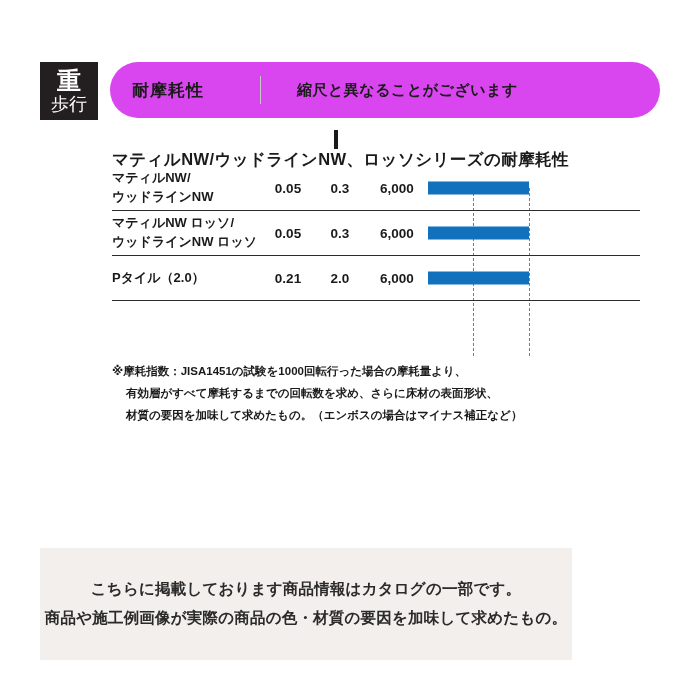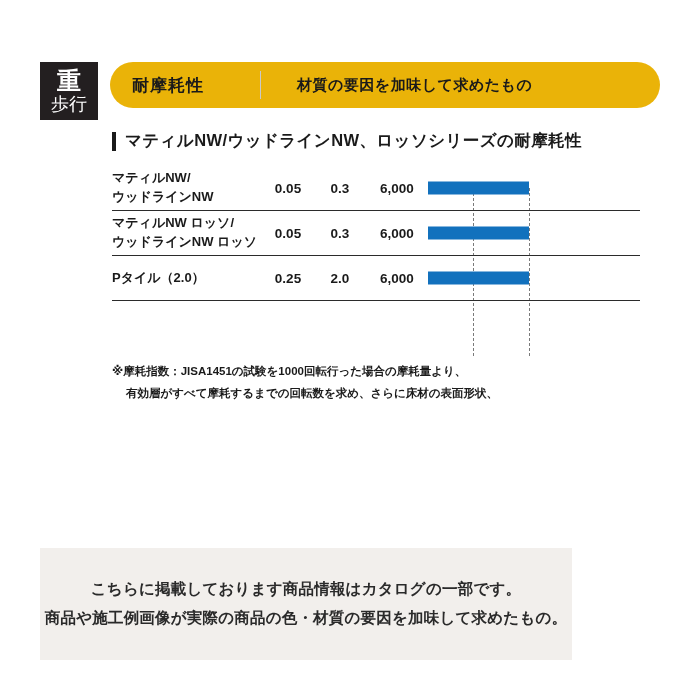--- a/index.html
+++ b/index.html
@@ -47,24 +47,24 @@
     letter-spacing: 0;
     margin-bottom: 2px;
   }
   .badge .b2 {
     font-size: 18px;
     font-weight: 400;
   }
   .header-bar {
     margin-left: 12px;
     flex: 1 1 auto;
-    background: #eab308;
+    background: #d946ef;
     display: flex;
     align-items: center;
-    height: 46px;
+    height: 56px;
     border-radius: 29px;
   }
   .header-bar .ttl {
     font-size: 17px;
     font-weight: 700;
     padding-left: 22px;
     width: 150px;
     box-sizing: border-box;
     letter-spacing: 1px;
   }
@@ -80,20 +80,21 @@
     letter-spacing: 0.5px;
   }
 
   
   .sec-head {
     position: absolute;
     left: 112px;
     top: 130px;
     display: flex;
     align-items: center;
+    flex-direction: column;
   }
   .sec-head .tick {
     width: 4px;
     height: 19px;
     background: #1a1a1a;
     margin-right: 9px;
   }
   .sec-head .txt {
     font-size: 16.5px;
     font-weight: 700;
@@ -239,21 +240,21 @@
 <div class="page">
 
   <div class="header-row">
     <div class="badge">
       <span class="b1">重</span>
       <span class="b2">歩行</span>
     </div>
     <div class="header-bar">
       <div class="ttl">耐摩耗性</div>
       <div class="divider"></div>
-      <div class="sub">材質の要因を加味して求めたもの</div>
+      <div class="sub">縮尺と異なることがございます</div>
     </div>
   </div>
 
   <div class="sec-head">
     <span class="tick"></span>
     <span class="txt">マティルNW/ウッドラインNW、ロッソシリーズの耐摩耗性</span>
   </div>
 
   <div class="gridlines">
     <i style="left:45px;"></i>
@@ -298,36 +299,37 @@
             <div class="barzone">
               <div class="bar" style="width:101px;"></div>
             </div>
           </td>
         </tr>
 
         <tr class="row-line">
           <td class="cell-name">
             <div>Pタイル（2.0）</div>
           </td>
-          <td class="cell-num">0.25</td>
+          <td class="cell-num">0.21</td>
           <td class="cell-num">2.0</td>
           <td class="cell-num">6,000</td>
           <td class="cell-bar">
             <div class="barzone">
               <div class="bar" style="width:101px;"></div>
             </div>
           </td>
         </tr>
       </tbody>
     </table>
   </div>
 
   <div class="notes">
     <div class="n1">※摩耗指数：JISA1451の試験を1000回転行った場合の摩耗量より、</div>
     <div class="n2">有効層がすべて摩耗するまでの回転数を求め、さらに床材の表面形状、</div>
+    <div class="n3">材質の要因を加味して求めたもの。（エンボスの場合はマイナス補正など）</div>
   </div>
 
   <div class="footer">
     <div>こちらに掲載しております商品情報はカタログの一部です。</div>
     <div>商品や施工例画像が実際の商品の色・材質の要因を加味して求めたもの。</div>
   </div>
 
 </div>
 
 </body></html>

